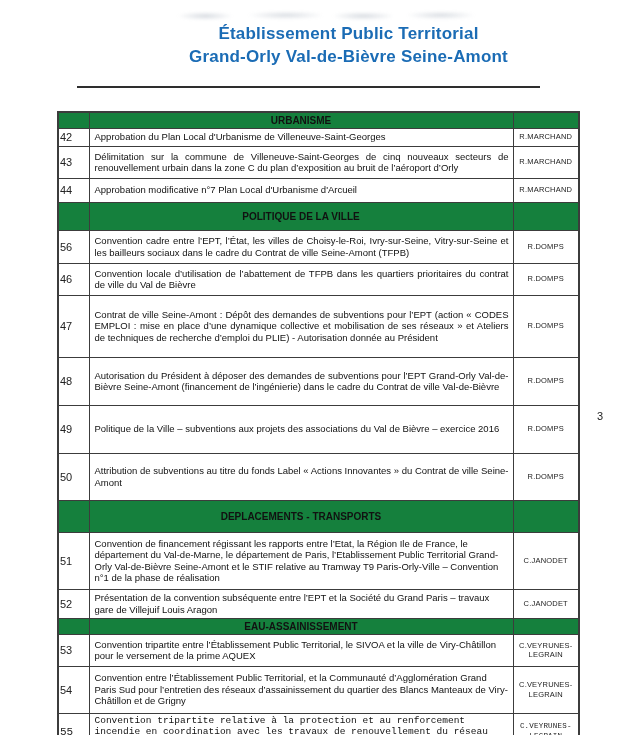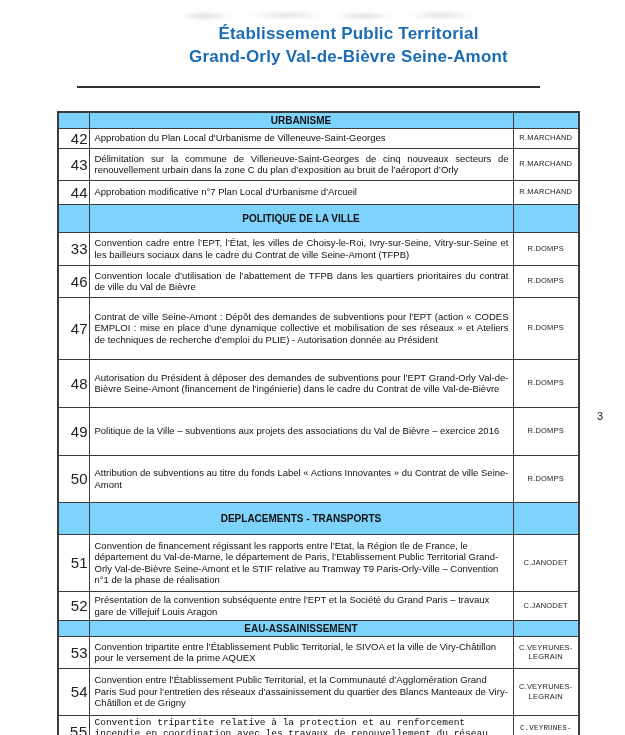--- a/index.html
+++ b/index.html
@@ -47,42 +47,42 @@
   }
   table.agenda td{
     border:1px solid #3c3c3c;
     vertical-align:middle;
     overflow:hidden;
   }
   col.c-num{width:31px;}
   col.c-desc{width:424px;}
   col.c-rap{width:66px;}
   td.num-cell{
-    text-align:right;
-    font-size:15px;
+    text-align:left;
+    font-size:11px;
     color:#222;
   }
   td.desc-cell{
     font-size:9.5px;
     line-height:11.5px;
     padding:1px 4px 1px 5px;
     color:#111;
   }
   td.desc-cell.justify{text-align:justify;}
   td.rap-cell{
     font-size:7.5px;
     line-height:9.5px;
     text-align:center;
     padding:1px 5px;
     color:#222;
     letter-spacing:.2px;
     margin-top:22px;
   }
   tr.section-row td{
-    background:#7dd3fc;
+    background:#15803d;
   }
   tr.section-row td.section-title-cell{
     font-size:10px;
     font-weight:bold;
     text-align:center;
     color:#111;
     padding:1px 0;
   }
 </style>
 </head>
@@ -125,21 +125,21 @@
         <td class="num-cell">44</td>
         <td class="desc-cell">Approbation modificative n°7 Plan Local d'Urbanisme d'Arcueil</td>
         <td class="rap-cell">R.MARCHAND</td>
       </tr>
       <tr class="section-row" style="height: 28px;">
         <td></td>
         <td class="section-title-cell">POLITIQUE DE LA VILLE</td>
         <td></td>
       </tr>
       <tr style="height: 33px;">
-        <td class="num-cell">33</td>
+        <td class="num-cell">56</td>
         <td class="desc-cell justify">Convention cadre entre l’EPT, l’État, les villes de Choisy-le-Roi, Ivry-sur-Seine, Vitry-sur-Seine et les bailleurs sociaux dans le cadre du Contrat de ville Seine-Amont (TFPB)</td>
         <td class="rap-cell">R.DOMPS</td>
       </tr>
       <tr style="height: 32px;">
         <td class="num-cell">46</td>
         <td class="desc-cell justify">Convention locale d’utilisation de l’abattement de TFPB dans les quartiers prioritaires du contrat de ville du Val de Bièvre</td>
         <td class="rap-cell">R.DOMPS</td>
       </tr>
       <tr style="height: 62px;">
         <td class="num-cell">47</td>

